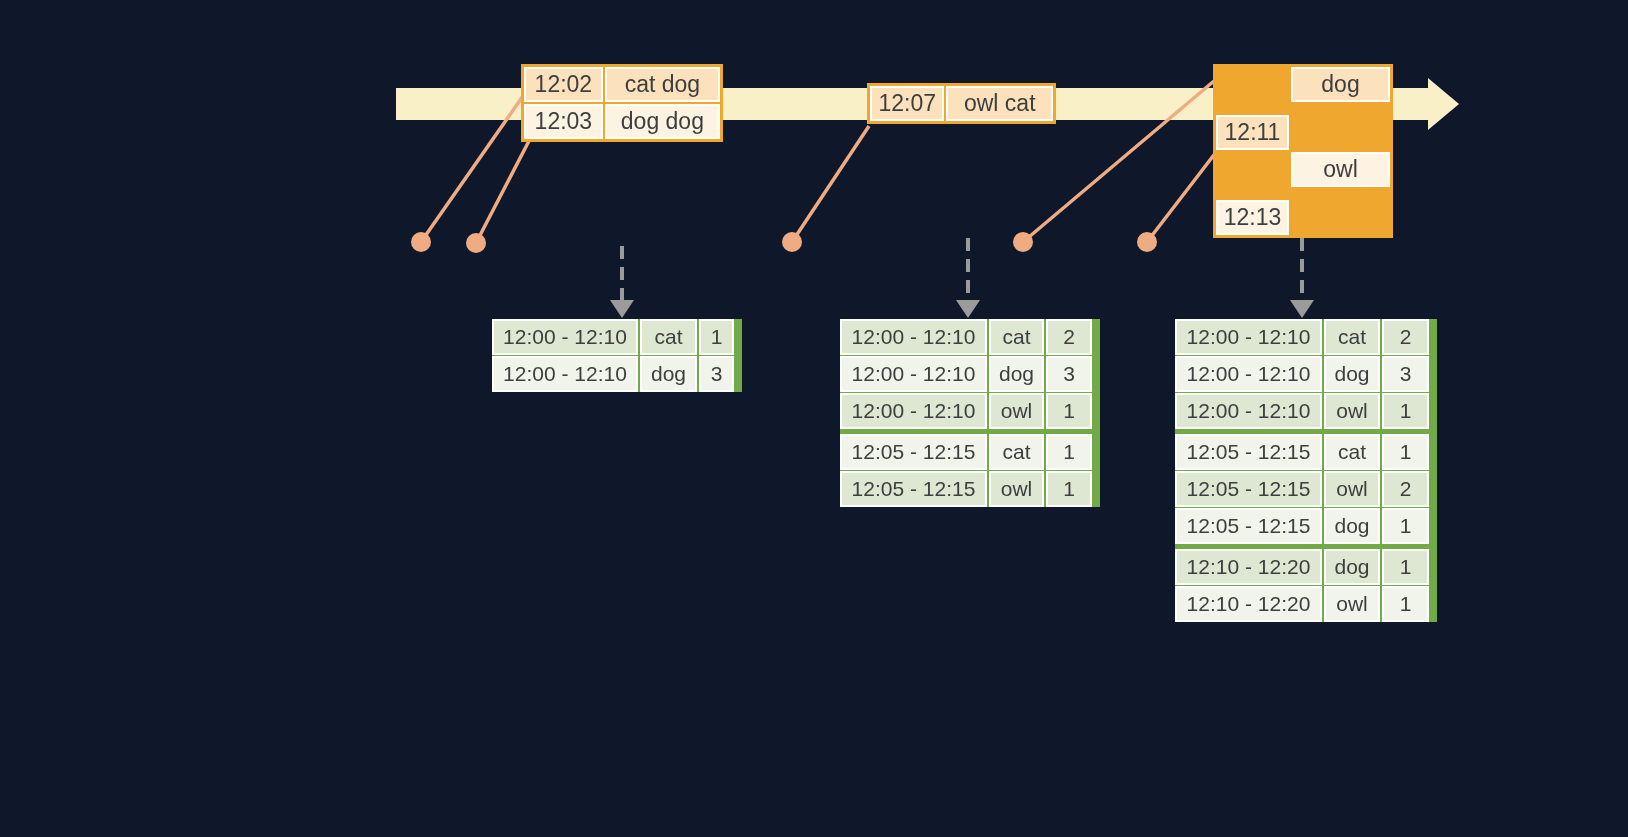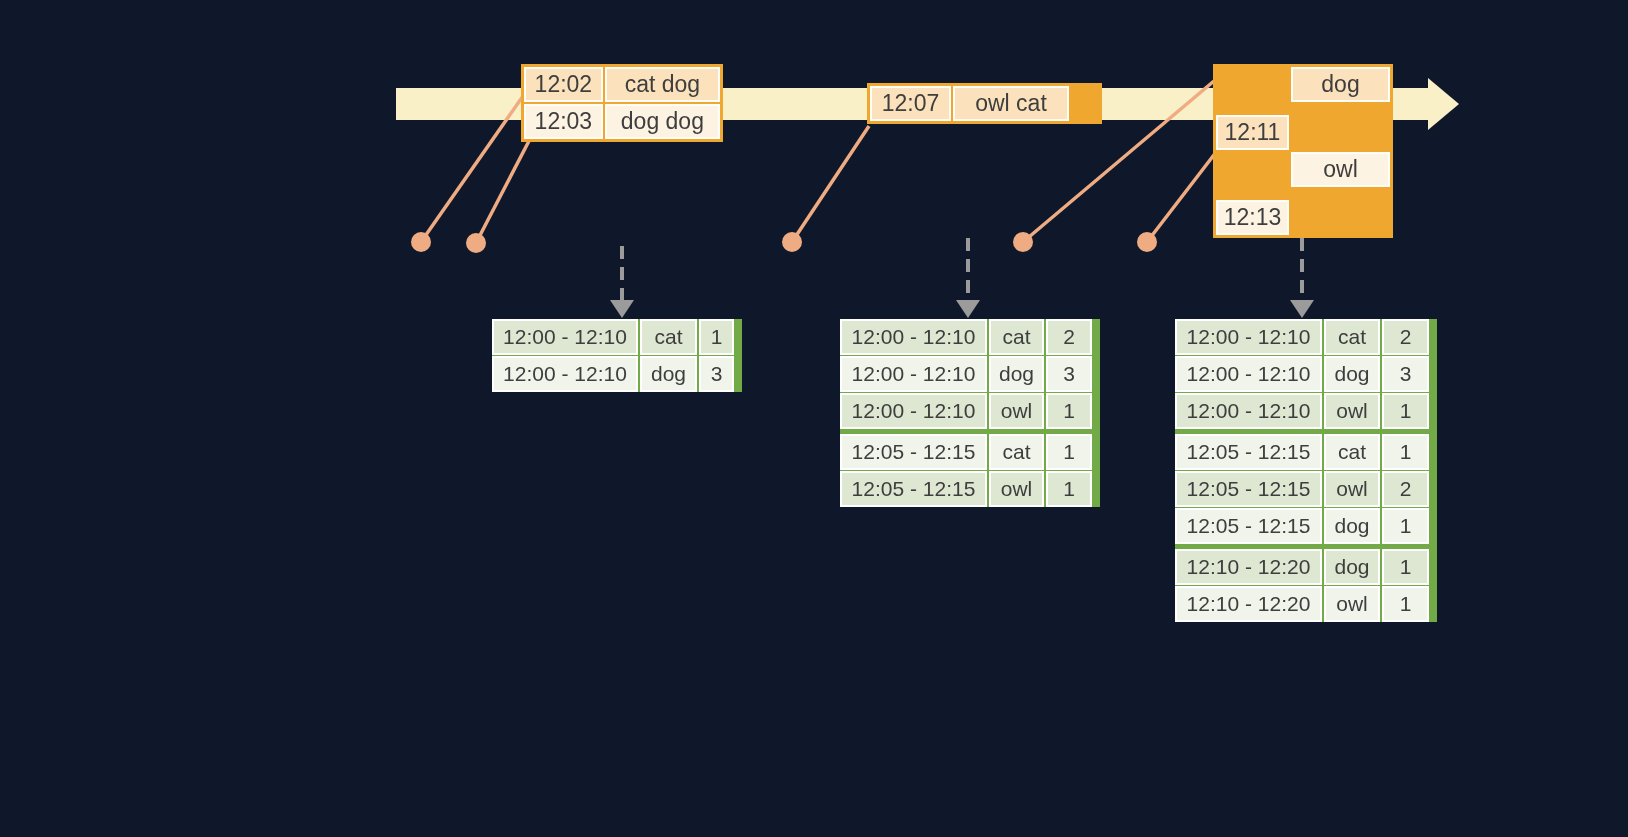--- a/index.html
+++ b/index.html
@@ -14,21 +14,21 @@
   .event-table .row{display:flex;gap:2px;margin-top:2px;}
   .event-table .row:first-child{margin-top:0;}
   .event-table .cell{
     box-sizing:border-box;border:2px solid #fffdf8;height:35px;line-height:31px;
     text-align:center;font-size:23px;white-space:nowrap;overflow:hidden;
   }
   .event-table .row:nth-child(odd)  .cell{background:#fbe2bc;}
   .event-table .row:nth-child(even) .cell{background:#fdf3e3;}
   #event-table-1{left:521px;top:64px;width:202px;}
   #event-table-1 .c0{width:82px;}  #event-table-1 .c1{width:120px;}
-  #event-table-2{left:867px;top:83px;width:235px;}
+  #event-table-2{left:867px;top:83px;width:189px;}
   #event-table-2 .c0{width:81px;}  #event-table-2 .c1{width:116px;}
   #event-table-3{left:1213px;top:64px;width:180px;}
   #event-table-3 .c0{width:73px;margin-top:48px;}  #event-table-3 .c1{width:99px;}
 
   
   .result-table{position:absolute;z-index:2;background:#73aa48;box-sizing:border-box;}
   .result-table .row{display:flex;gap:2px;margin-top:1px;}
   .result-table .row:first-child{margin-top:0;}
   .result-table .row.group-start{margin-top:5px;}
   .result-table .row:first-child.group-start{margin-top:0;}

